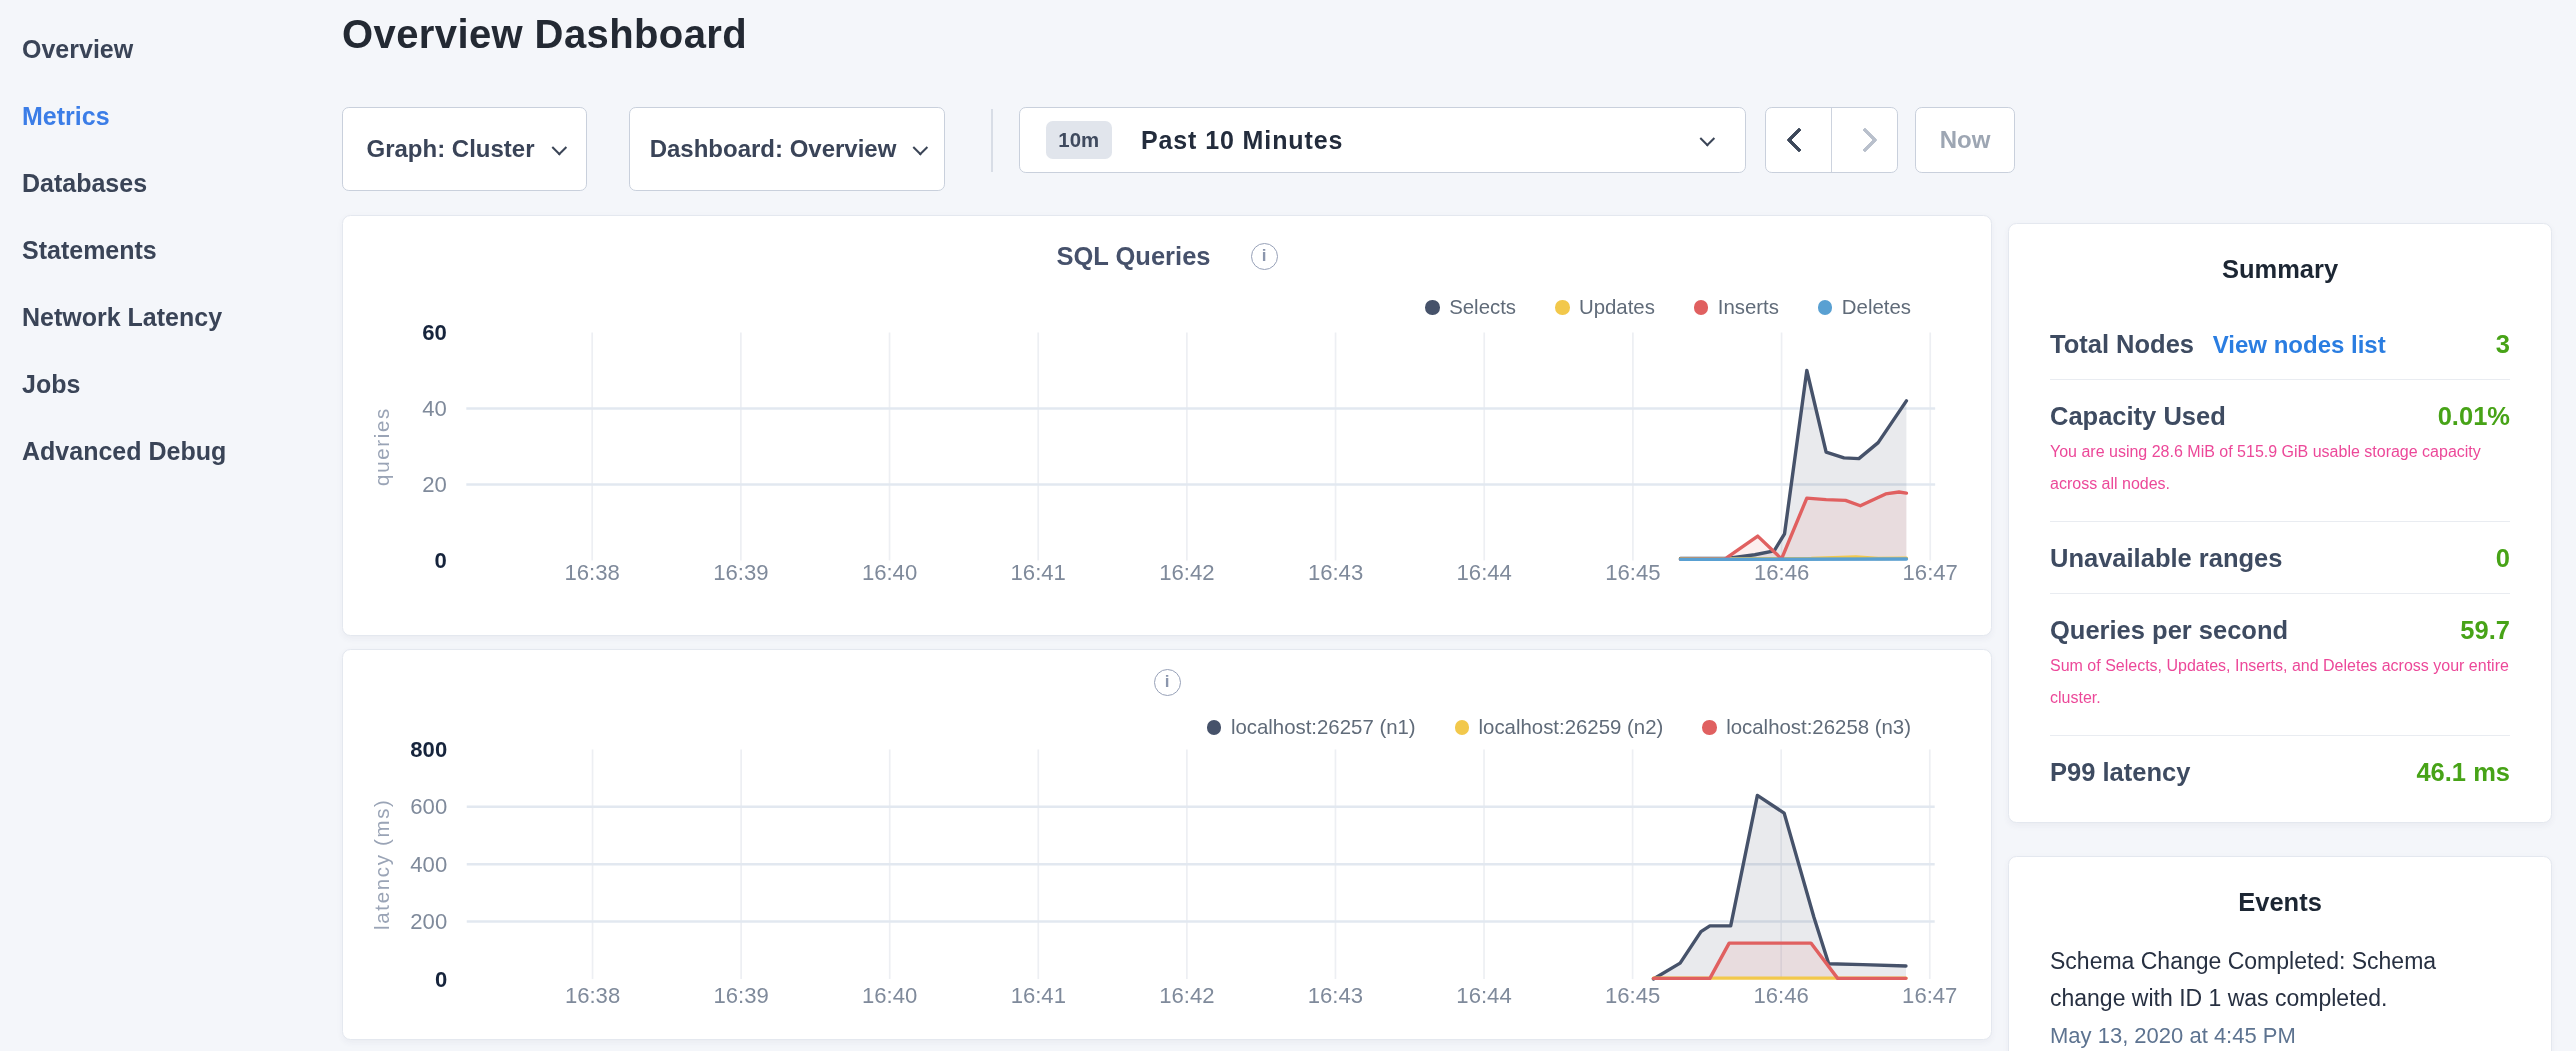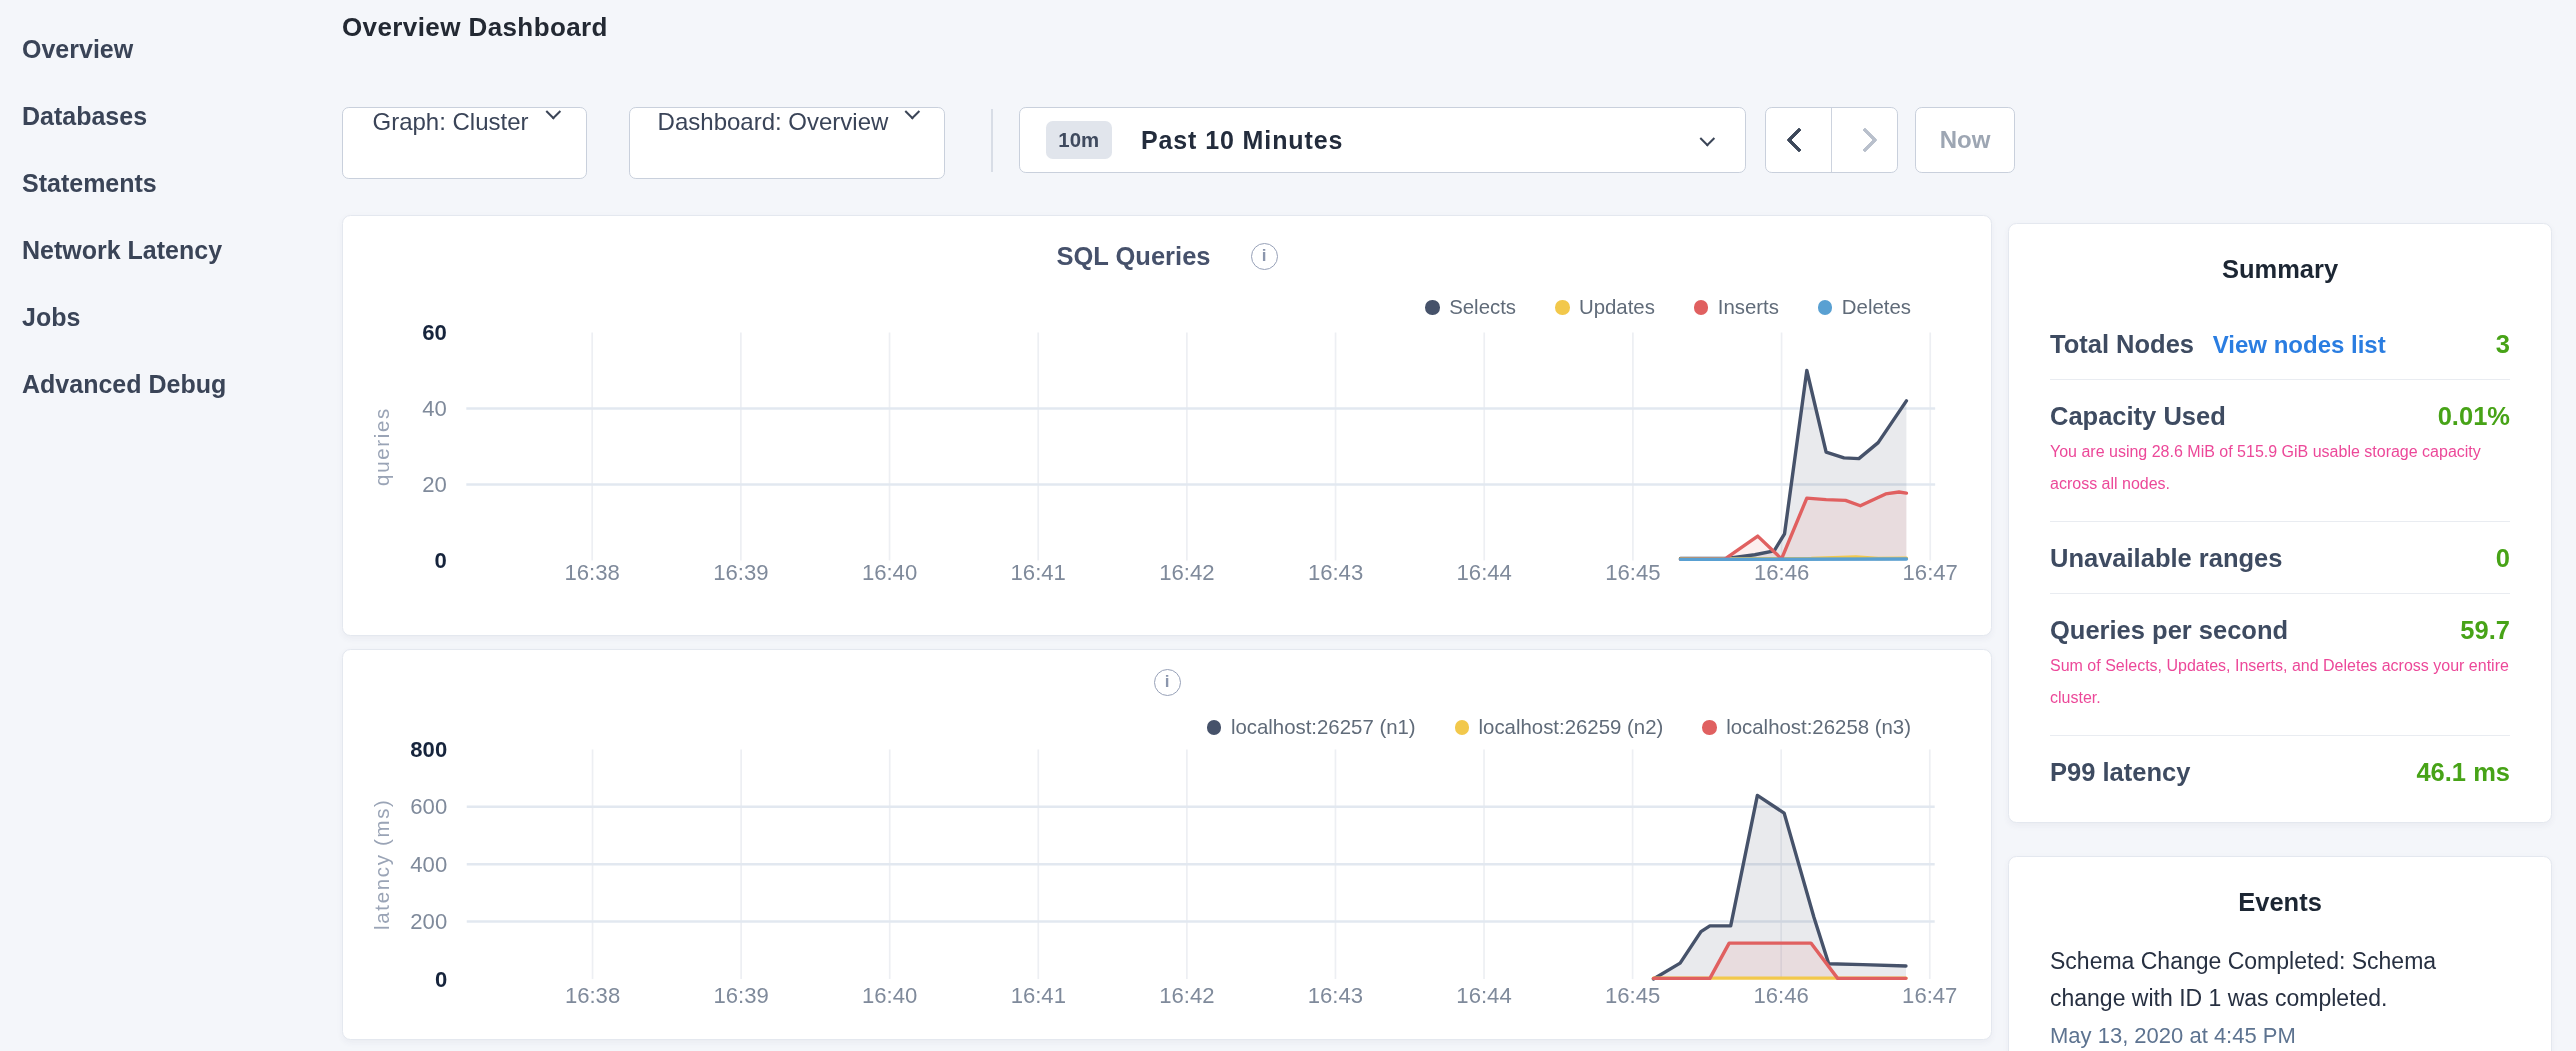--- a/index.html
+++ b/index.html
@@ -14,26 +14,26 @@
 
   
   .sidebar { position:absolute; left:0; top:16px; width:340px; }
   .nav-item {
     height:67px; display:flex; align-items:center; padding-left:22px;
     font-size:25px; font-weight:600; color:#3a4457; cursor:pointer;
   }
   .nav-item.active { color:#3b7de7; font-weight:700; }
 
   
-  .page-title { position:absolute; left:342px; top:12px; font-size:26px; font-weight:600; color:#232933; letter-spacing:0.4px; }
+  .page-title { position:absolute; left:342px; top:12px; font-size:40px; font-weight:600; color:#232933; letter-spacing:0.4px; }
   .dd {
-    position:absolute; top:107px; height:72px; background:#fff;
-    border:1.7px solid #c9d0dc; border-radius:6.8px; display:flex; 
+    position:absolute; top:107px; height:84px; background:#fff;
+    border:1.7px solid #c9d0dc; border-radius:6.8px; display:flex; align-items:center;
     justify-content:center; gap:17px; cursor:pointer;
-    font-size:24px; font-weight:400; color:#3a4458;
+    font-size:24px; font-weight:700; color:#3a4458;
   }
   #dd-graph { left:342px; width:245px; }
   #dd-dash  { left:629px; width:316px; }
   .vdiv { position:absolute; left:991px; top:109px; width:1.7px; height:63px; background:#d8dde6; }
 
   .timepicker {
     position:absolute; left:1019px; top:107px; width:727px; height:66px;
     background:#fff; border:1.7px solid #c9d0dc; border-radius:6.8px;
     display:flex; align-items:center; cursor:pointer; padding:0 34px 0 25.5px;
   }
@@ -119,20 +119,21 @@
   .event-text { margin-top:25.5px; font-size:23px; color:#273041; line-height:37px; max-width:455px; }
   .event-time { margin-top:6.8px; font-size:22px; color:#5d7390; }
 </style>
 </head>
 <body>
 
 <div class="page">
 
   <nav class="sidebar">
     <div class="nav-item">Overview</div>
+    <div class="nav-item active">Metrics</div>
     <div class="nav-item">Databases</div>
     <div class="nav-item">Statements</div>
     <div class="nav-item">Network Latency</div>
     <div class="nav-item">Jobs</div>
     <div class="nav-item">Advanced Debug</div>
   </nav>
 
   <h1 class="page-title">Overview Dashboard</h1>
 
   <div class="dd" id="dd-graph">

